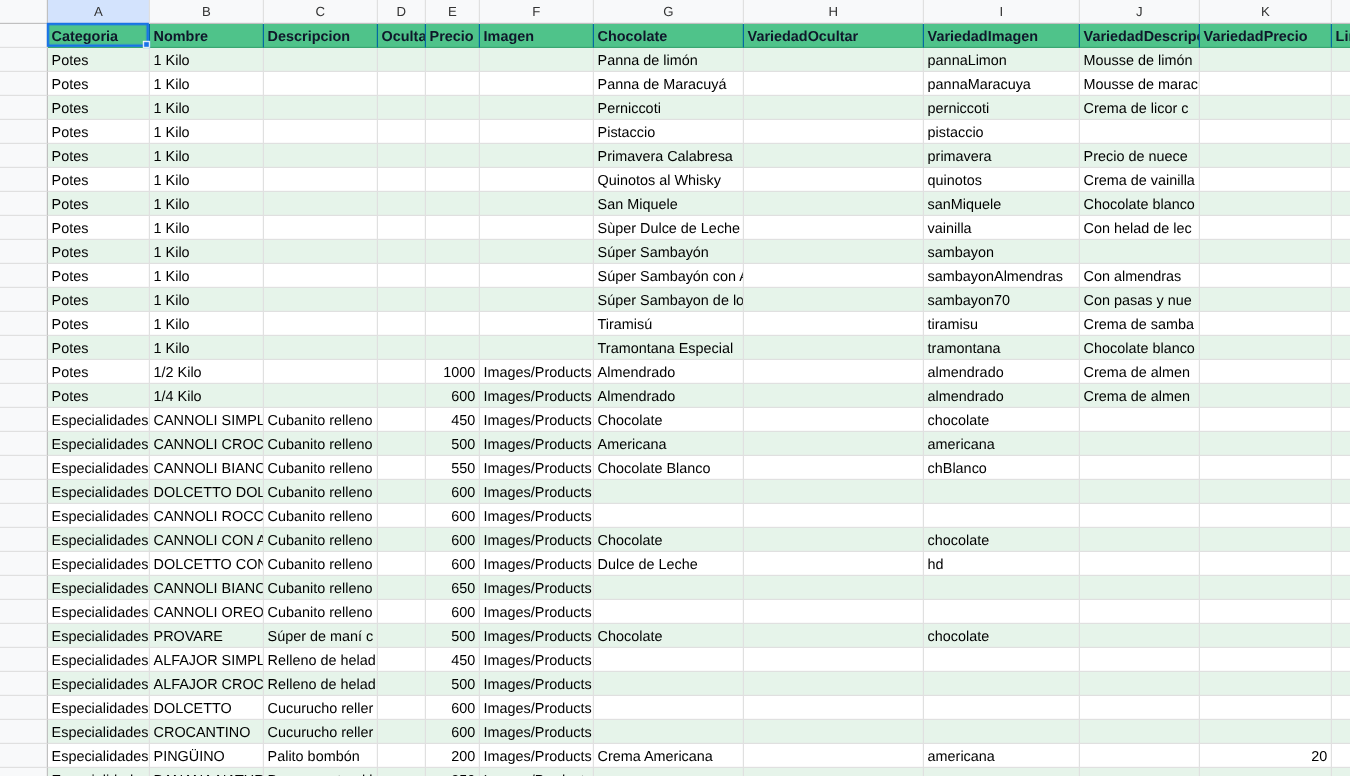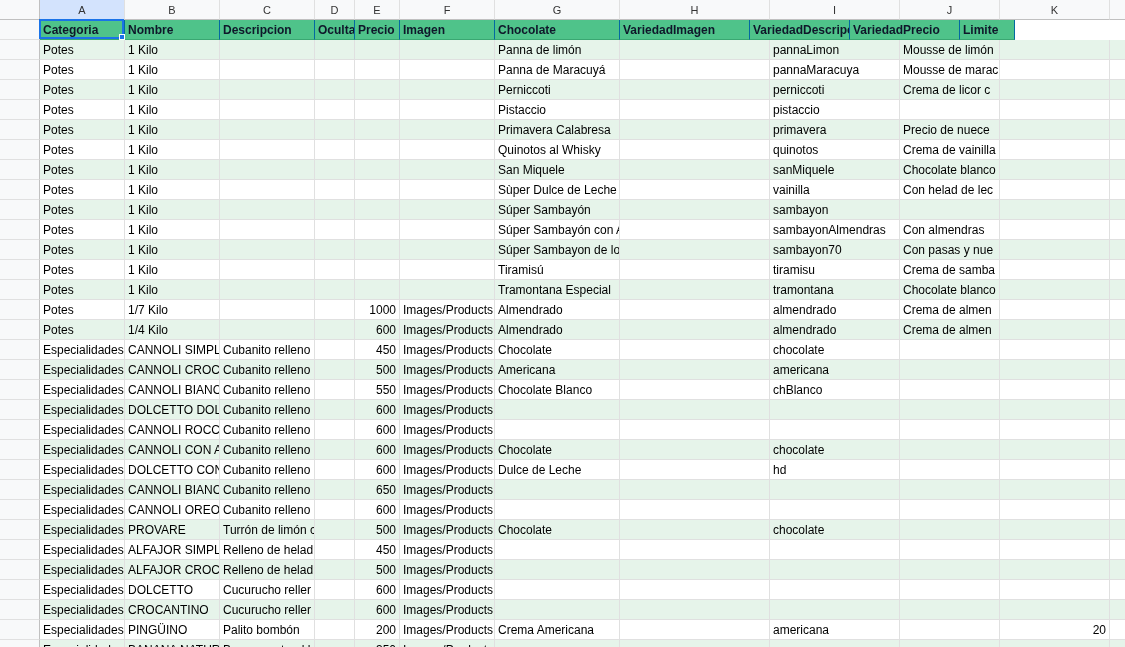--- a/index.html
+++ b/index.html
@@ -46,20 +46,21 @@
   <div id="grid-body">
       <div class="row header-row">
         <div class="row-header"></div>
         <div class="cell c-A">Categoria</div>
         <div class="cell c-B">Nombre</div>
         <div class="cell c-C">Descripcion</div>
         <div class="cell c-D">Ocultar</div>
         <div class="cell c-E">Precio</div>
         <div class="cell c-F">Imagen</div>
         <div class="cell c-G">Chocolate</div>
+        <div class="cell c-H">VariedadOcultar</div>
         <div class="cell c-I">VariedadImagen</div>
         <div class="cell c-J">VariedadDescripcion</div>
         <div class="cell c-K">VariedadPrecio</div>
         <div class="cell c-L">Limite</div>
       </div>
       <div class="row band">
         <div class="row-header"></div>
         <div class="cell c-A">Potes</div>
         <div class="cell c-B">1 Kilo</div>
         <div class="cell c-C"></div>
@@ -249,21 +250,21 @@
         <div class="cell c-G">Tramontana Especial</div>
         <div class="cell c-H"></div>
         <div class="cell c-I">tramontana</div>
         <div class="cell c-J">Chocolate blanco</div>
         <div class="cell c-K right"></div>
         <div class="cell c-L right">4</div>
       </div>
       <div class="row">
         <div class="row-header"></div>
         <div class="cell c-A">Potes</div>
-        <div class="cell c-B">1/7 Kilo</div>
+        <div class="cell c-B">1/2 Kilo</div>
         <div class="cell c-C"></div>
         <div class="cell c-D"></div>
         <div class="cell c-E right">1000</div>
         <div class="cell c-F">Images/Products</div>
         <div class="cell c-G">Almendrado</div>
         <div class="cell c-H"></div>
         <div class="cell c-I">almendrado</div>
         <div class="cell c-J">Crema de almen</div>
         <div class="cell c-K right"></div>
         <div class="cell c-L right">3</div>
@@ -415,21 +416,21 @@
         <div class="cell c-H"></div>
         <div class="cell c-I"></div>
         <div class="cell c-J"></div>
         <div class="cell c-K right"></div>
         <div class="cell c-L right"></div>
       </div>
       <div class="row band">
         <div class="row-header"></div>
         <div class="cell c-A">Especialidades</div>
         <div class="cell c-B">PROVARE</div>
-        <div class="cell c-C">Turrón de limón c</div>
+        <div class="cell c-C">Súper de maní c</div>
         <div class="cell c-D"></div>
         <div class="cell c-E right">500</div>
         <div class="cell c-F">Images/Products</div>
         <div class="cell c-G">Chocolate</div>
         <div class="cell c-H"></div>
         <div class="cell c-I">chocolate</div>
         <div class="cell c-J"></div>
         <div class="cell c-K right"></div>
         <div class="cell c-L right"></div>
       </div>

